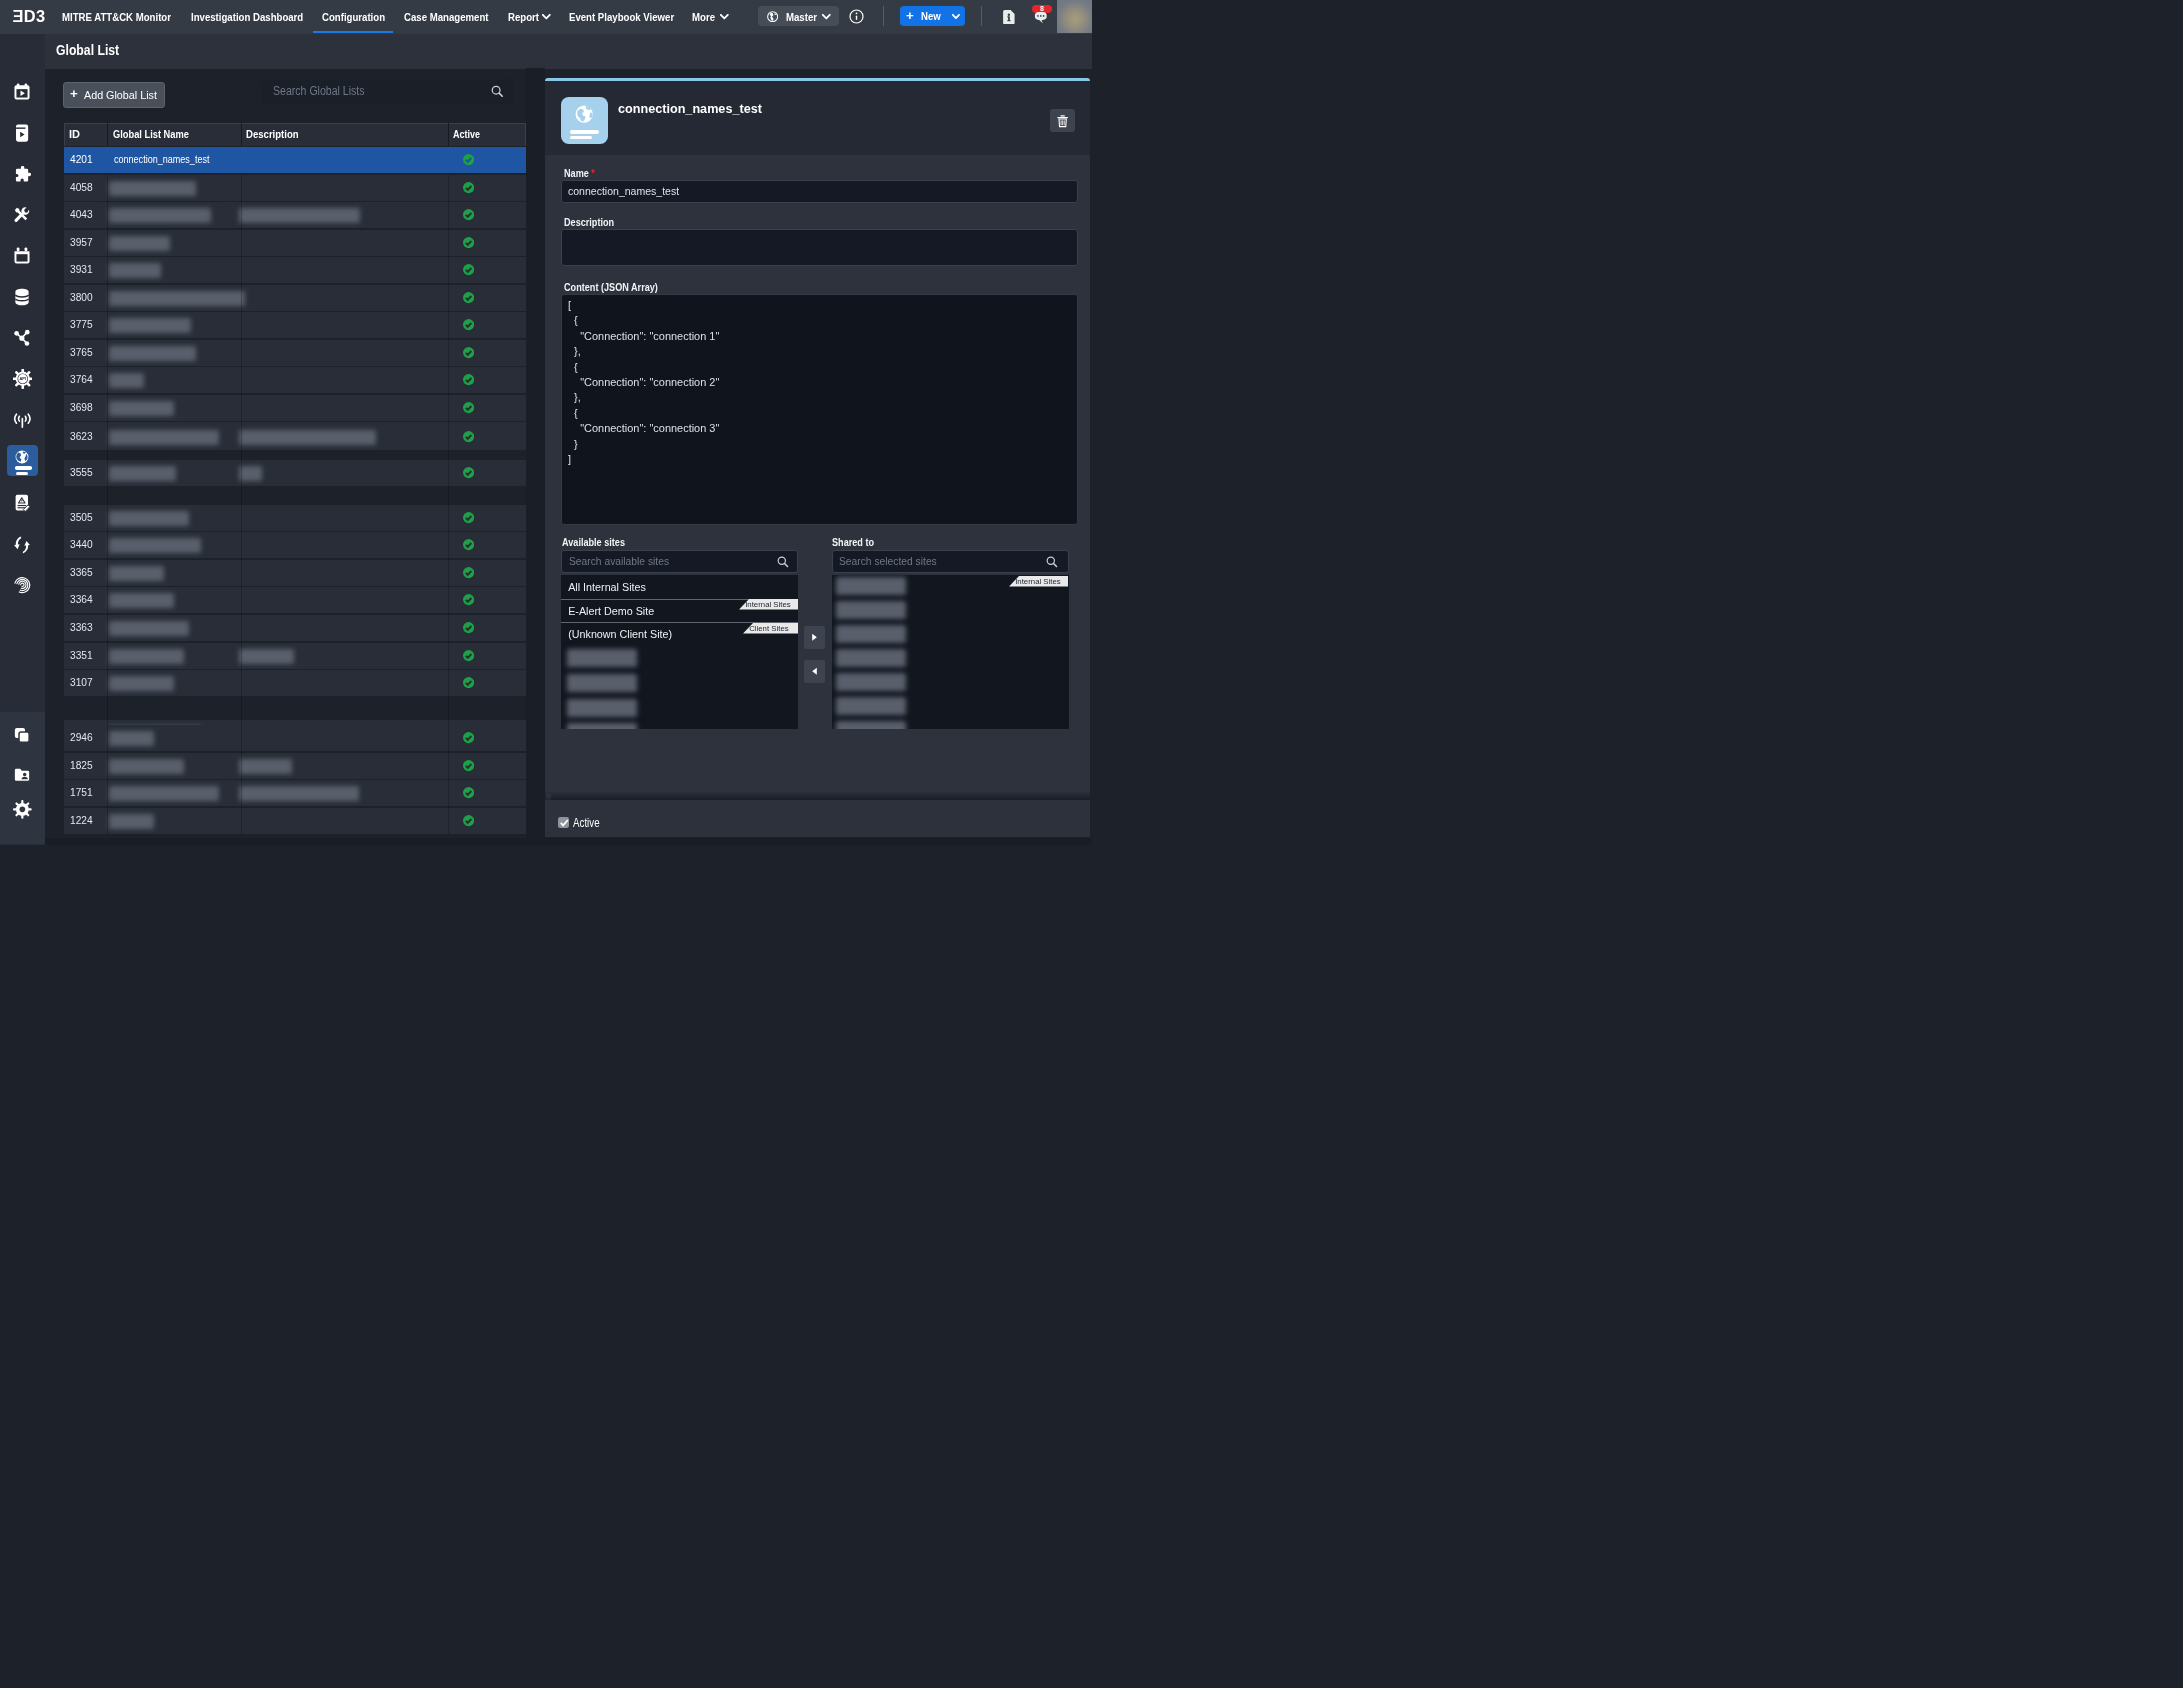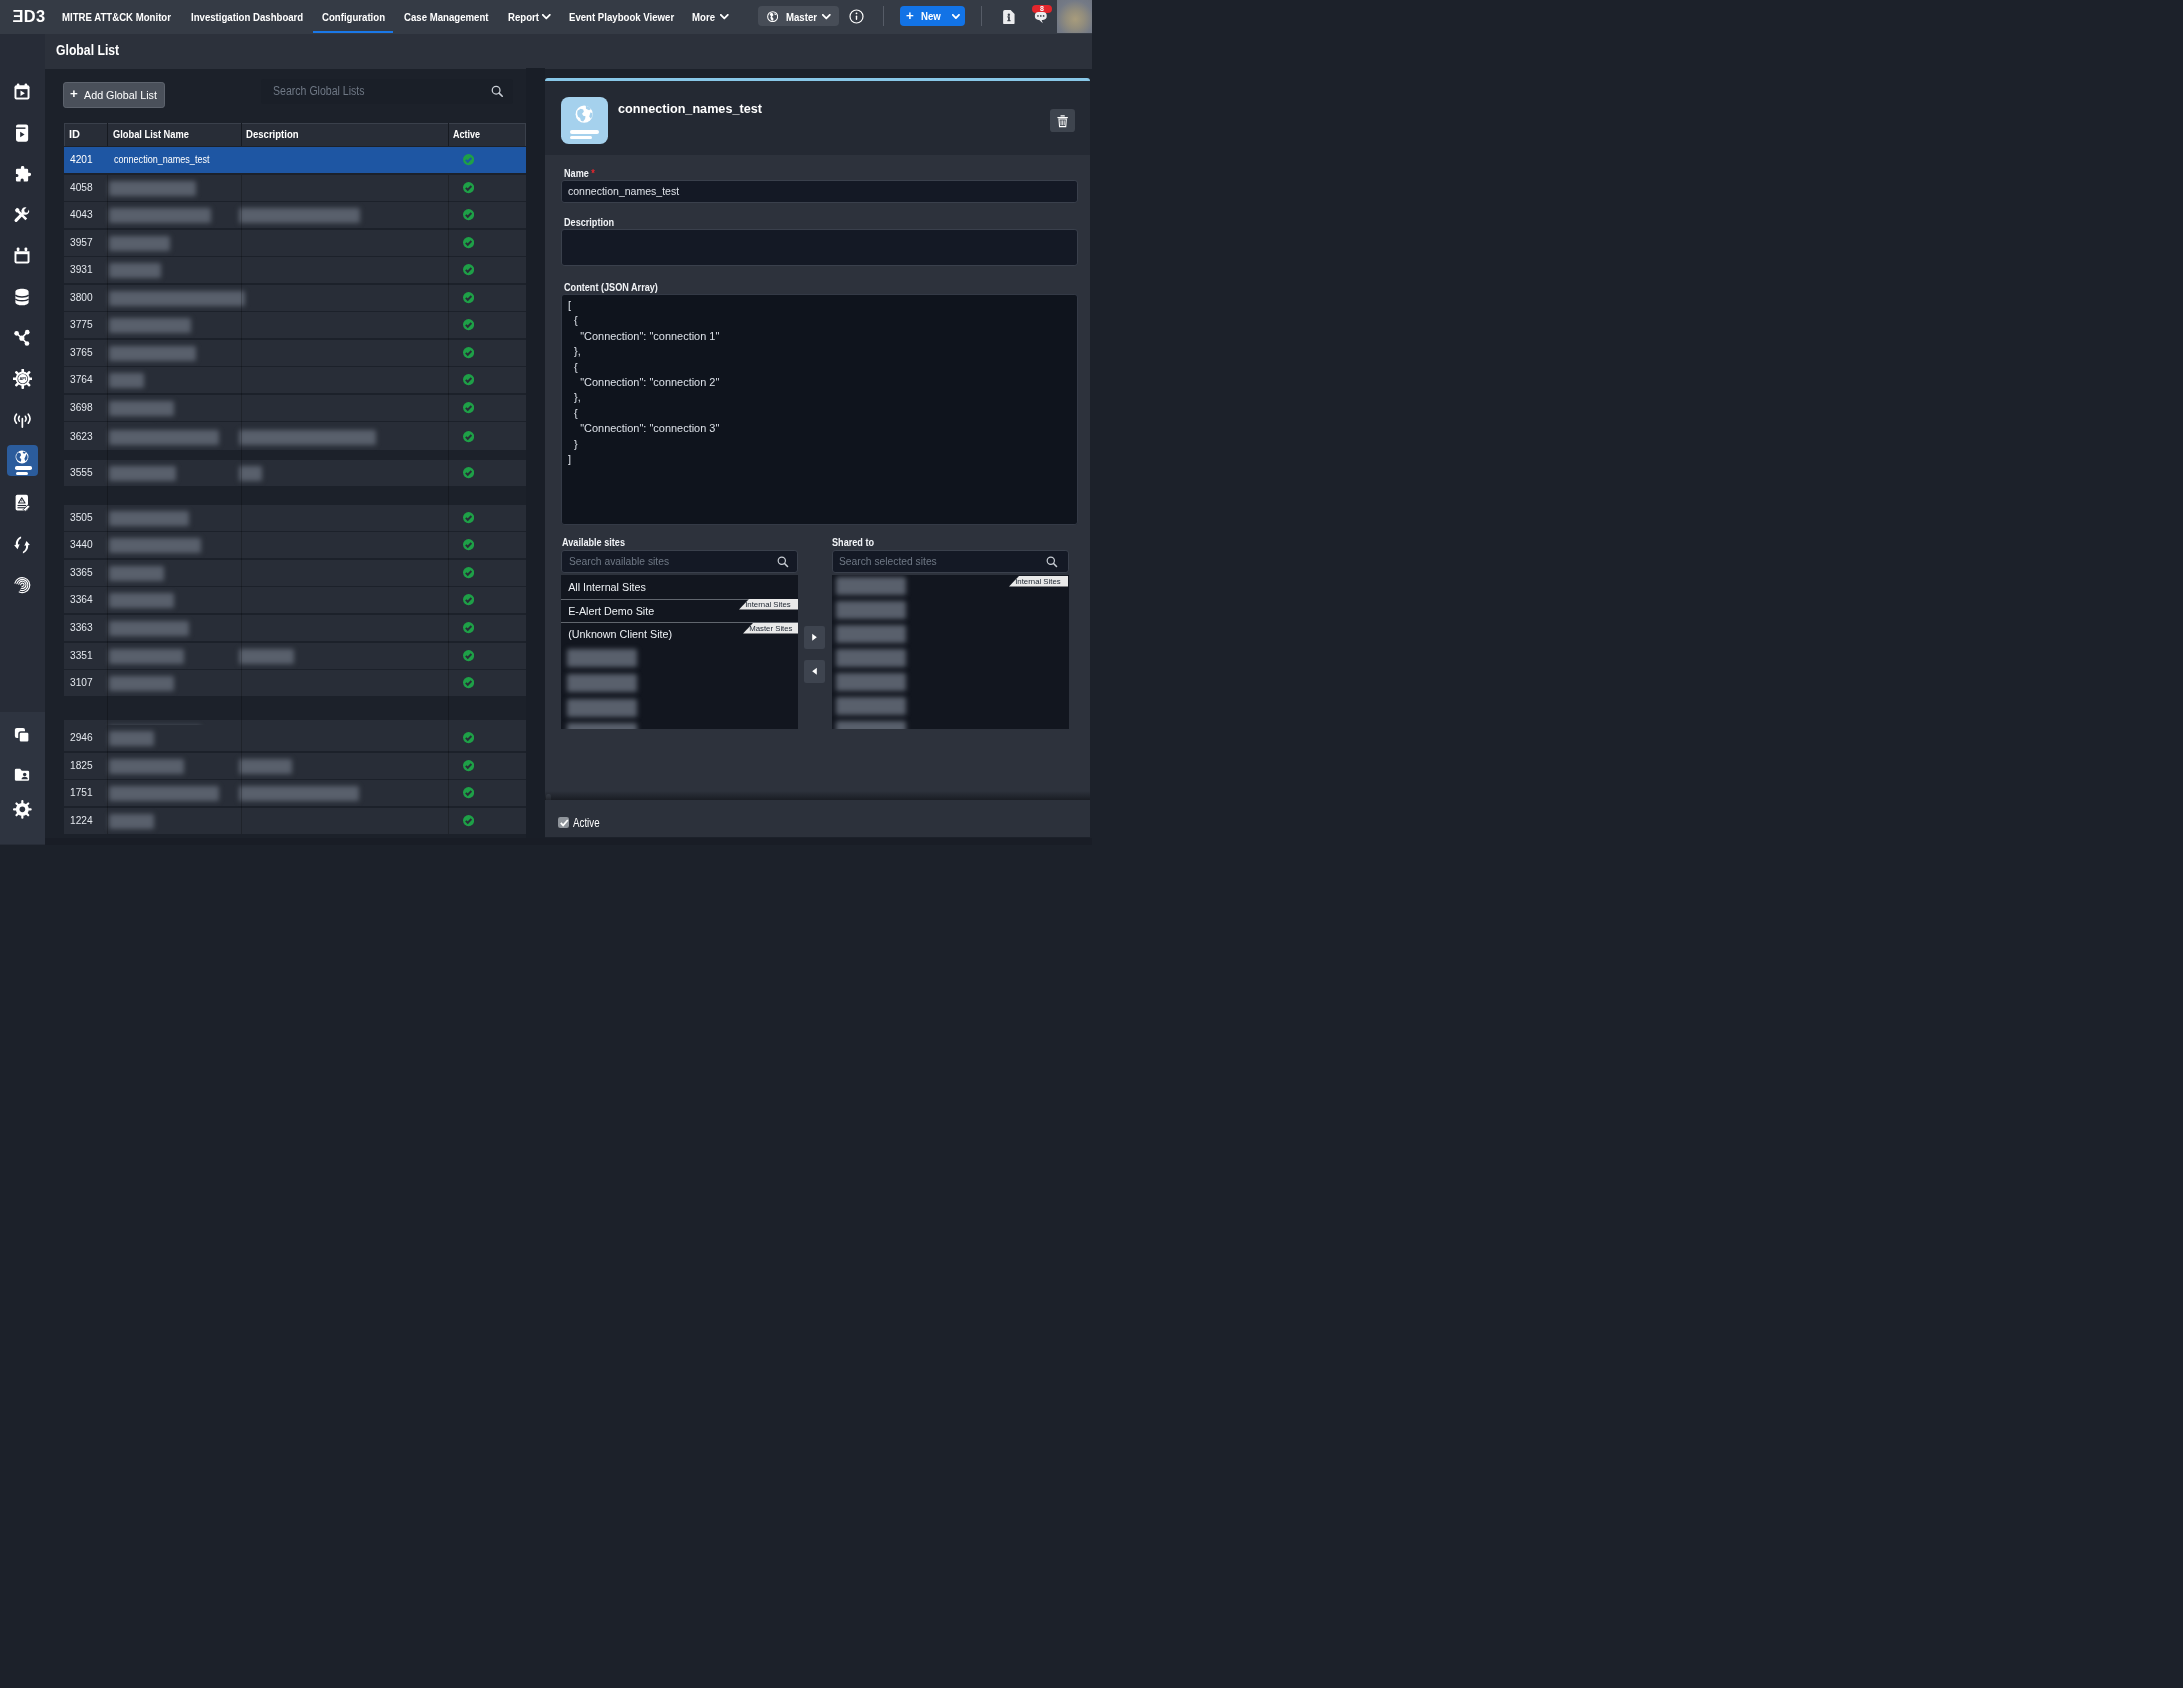--- a/index.html
+++ b/index.html
@@ -467,21 +467,21 @@
   <div class="abs" style="left:0;top:23.6px;width:237px;height:0.9px;background:#61666e"></div>
   <div class="abs sitem" style="top:24px">E-Alert Demo Site</div>
   <div class="abs" style="left:0;top:47px;width:237px;height:0.9px;background:#61666e"></div>
   <div class="abs sitem" style="top:47px">(Unknown Client Site)</div>
   <div class="abs blur" style="left:5.5px;top:74px;width:70px;height:18.3px"></div>
     <div class="abs blur" style="left:5.5px;top:99px;width:70px;height:18.3px"></div>
     <div class="abs blur" style="left:5.5px;top:124px;width:70px;height:18.3px"></div>
     <div class="abs blur" style="left:5.5px;top:148px;width:70px;height:18.3px"></div>
 </div>
 <div class="abs tag" style="left:739px;top:599px;width:59px">Internal Sites</div>
-<div class="abs tag" style="left:743px;top:623px;width:55px">Master Sites</div>
+<div class="abs tag" style="left:743px;top:623px;width:55px">Client Sites</div>
 
 <div class="abs tbtn" style="left:804px;top:626px">
     <svg width="7" height="8.6" viewBox="0 0 9 11">
       <path d="M1.5 1 L7.5 5.5 L1.5 10 Z" fill="#ffffff"></path>
     </svg>
   </div>
 <div class="abs tbtn" style="left:804px;top:660px">
     <svg width="7" height="8.6" viewBox="0 0 9 11">
       <path d="M7.5 1 L1.5 5.5 L7.5 10 Z" fill="#ffffff"></path>
     </svg>

